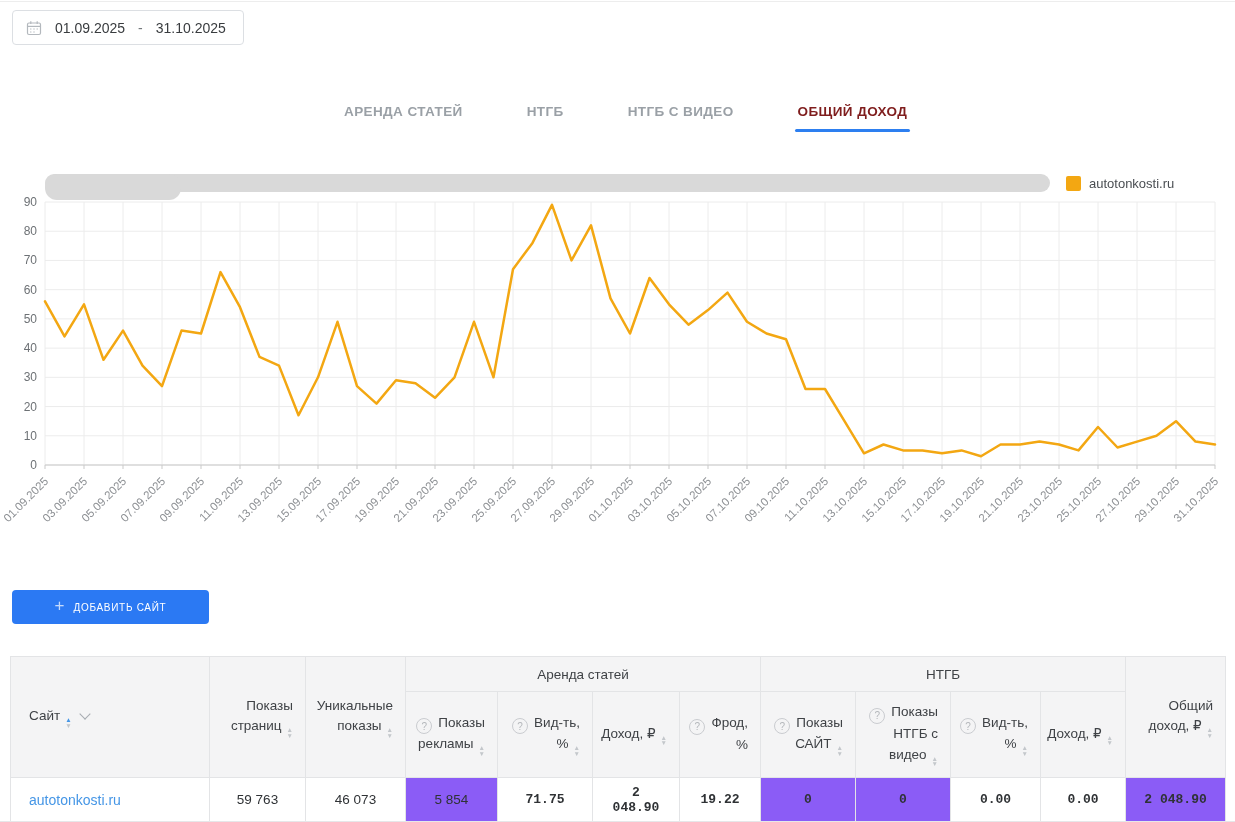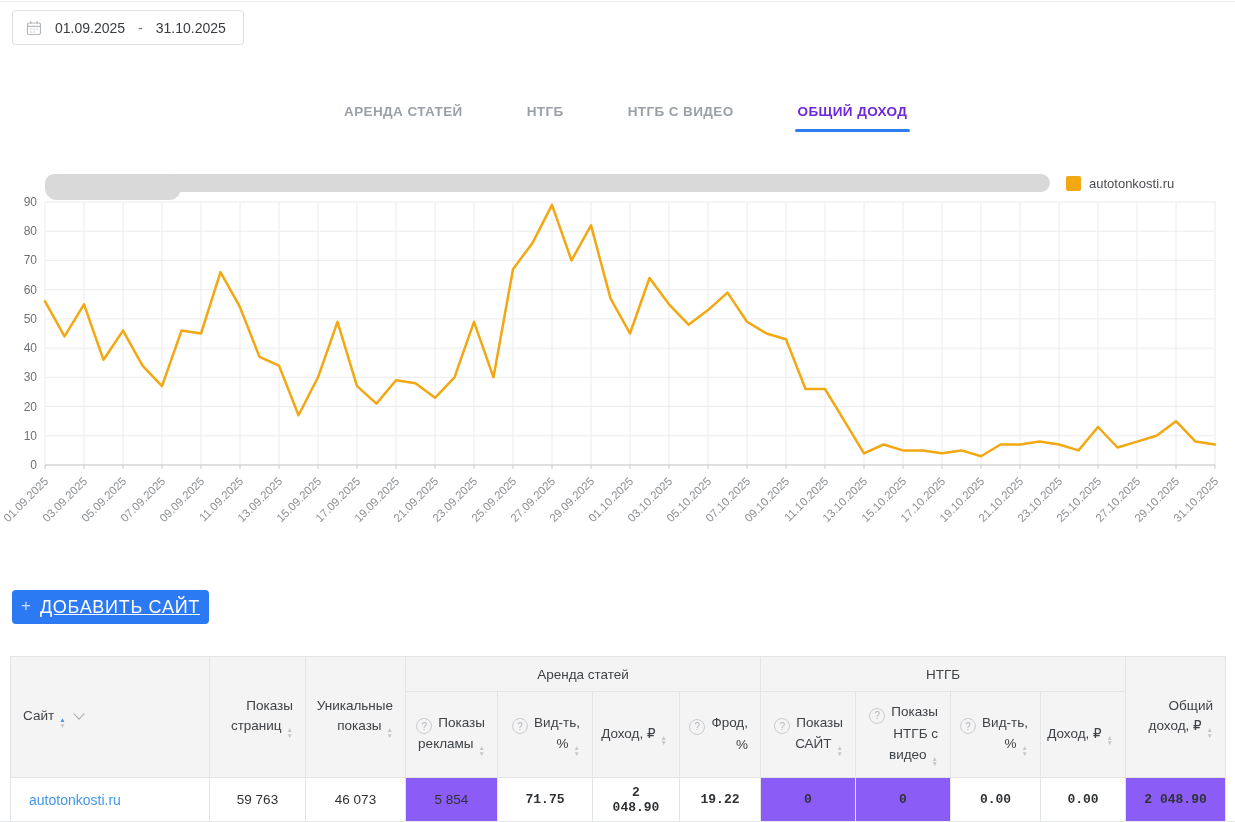--- a/index.html
+++ b/index.html
@@ -19,54 +19,54 @@
   }
   .dp-text{font-size:14px;font-weight:500;color:#393c3f;}
   .dp-dash{font-size:14px;color:#74787c;}
 
   
   .tabs{position:absolute;left:344px;top:104px;display:flex;gap:64px;}
   .tab{
     background:none;border:none;padding:0 0 13px 0;cursor:pointer;position:relative;
     font-family:inherit;font-size:13.5px;font-weight:600;letter-spacing:.4px;color:#9aa0a6;
   }
-  .tab.active{color:#6d28d9;}
+  .tab.active{color:#7f1d1d;}
   .tab.active::after{content:"";position:absolute;left:-3px;right:-3px;bottom:0;height:3px;border-radius:2px;background:#2d7ff0;}
 
   
   .scrollbar-track{position:absolute;left:45px;top:174px;width:1005px;height:18px;border-radius:9px;background:#d9d9d9;z-index:2;}
   .scrollbar-thumb{position:absolute;left:45px;top:174px;width:136px;height:26px;border-radius:12px;background:#d9d9d9;z-index:3;cursor:grab;}
   .legend{position:absolute;left:1066px;top:176px;display:flex;align-items:center;gap:8px;z-index:2;cursor:pointer;}
   .legend-swatch{width:15px;height:15px;border-radius:2px;background:#f3a712;}
   .legend-label{font-size:13px;color:#4a4e52;}
   .chart{position:absolute;left:0;top:195px;width:1235px;height:350px;}
   .chart svg{display:block;}
 
   
   .add-site{
     position:absolute;left:12px;top:590px;width:197px;height:34px;border:none;border-radius:4px;
     background:#2b79f3;color:#fff;display:flex;align-items:center;justify-content:center;gap:9px;
     cursor:pointer;font-family:inherit;
   }
   .add-site .plus{font-size:17px;color:rgba(255,255,255,.72);margin-top:-2px;}
-  .add-site .lbl{font-size:18px;font-weight:500;letter-spacing:.7px;text-decoration:underline;}
+  .add-site .lbl{font-size:10px;font-weight:500;letter-spacing:.7px;}
 
   
   table.data-table{
     position:absolute;left:10px;top:656px;width:1215px;
     border-collapse:collapse;table-layout:fixed;
   }
   .data-table th,.data-table td{border:1px solid #e3e4e6;box-sizing:border-box;}
   .data-table thead th{background:#f4f4f5;font-weight:400;color:#3f4246;font-size:13.5px;}
   tr.group-row{height:35px;}
   tr.sub-row{height:86px;}
   tr.data-row{height:44px;}
   th.group{text-align:center;font-size:14px;color:#434649;}
   th.sub{text-align:right;padding:8px 12px 8px 6px;vertical-align:middle;line-height:1.55;}
-  th.left-col{text-align:left;padding-left:12px;}
+  th.left-col{text-align:left;padding-left:18px;}
   th.green,td.green{background:#e3f0e2;}
   .data-table td{background:#fff;text-align:center;padding:0 14px;font-size:13.5px;color:#2f3235;}
   td.green{background:#8b5cf6;}
   td.mono{font-family:"Liberation Mono","DejaVu Sans Mono",monospace;font-size:13px;font-weight:bold;}
   td.site{text-align:left;padding-left:18px;}
   td.site a{color:#4596e6;text-decoration:none;font-size:14px;cursor:pointer;}
 
   .sort{display:inline-flex;flex-direction:column;margin-left:5px;vertical-align:-2px;line-height:0;}
   .sort span{font-size:6.5px;line-height:5.5px;color:#c3c7cb;}
   .sort .asc-active{color:#4596e6;}

